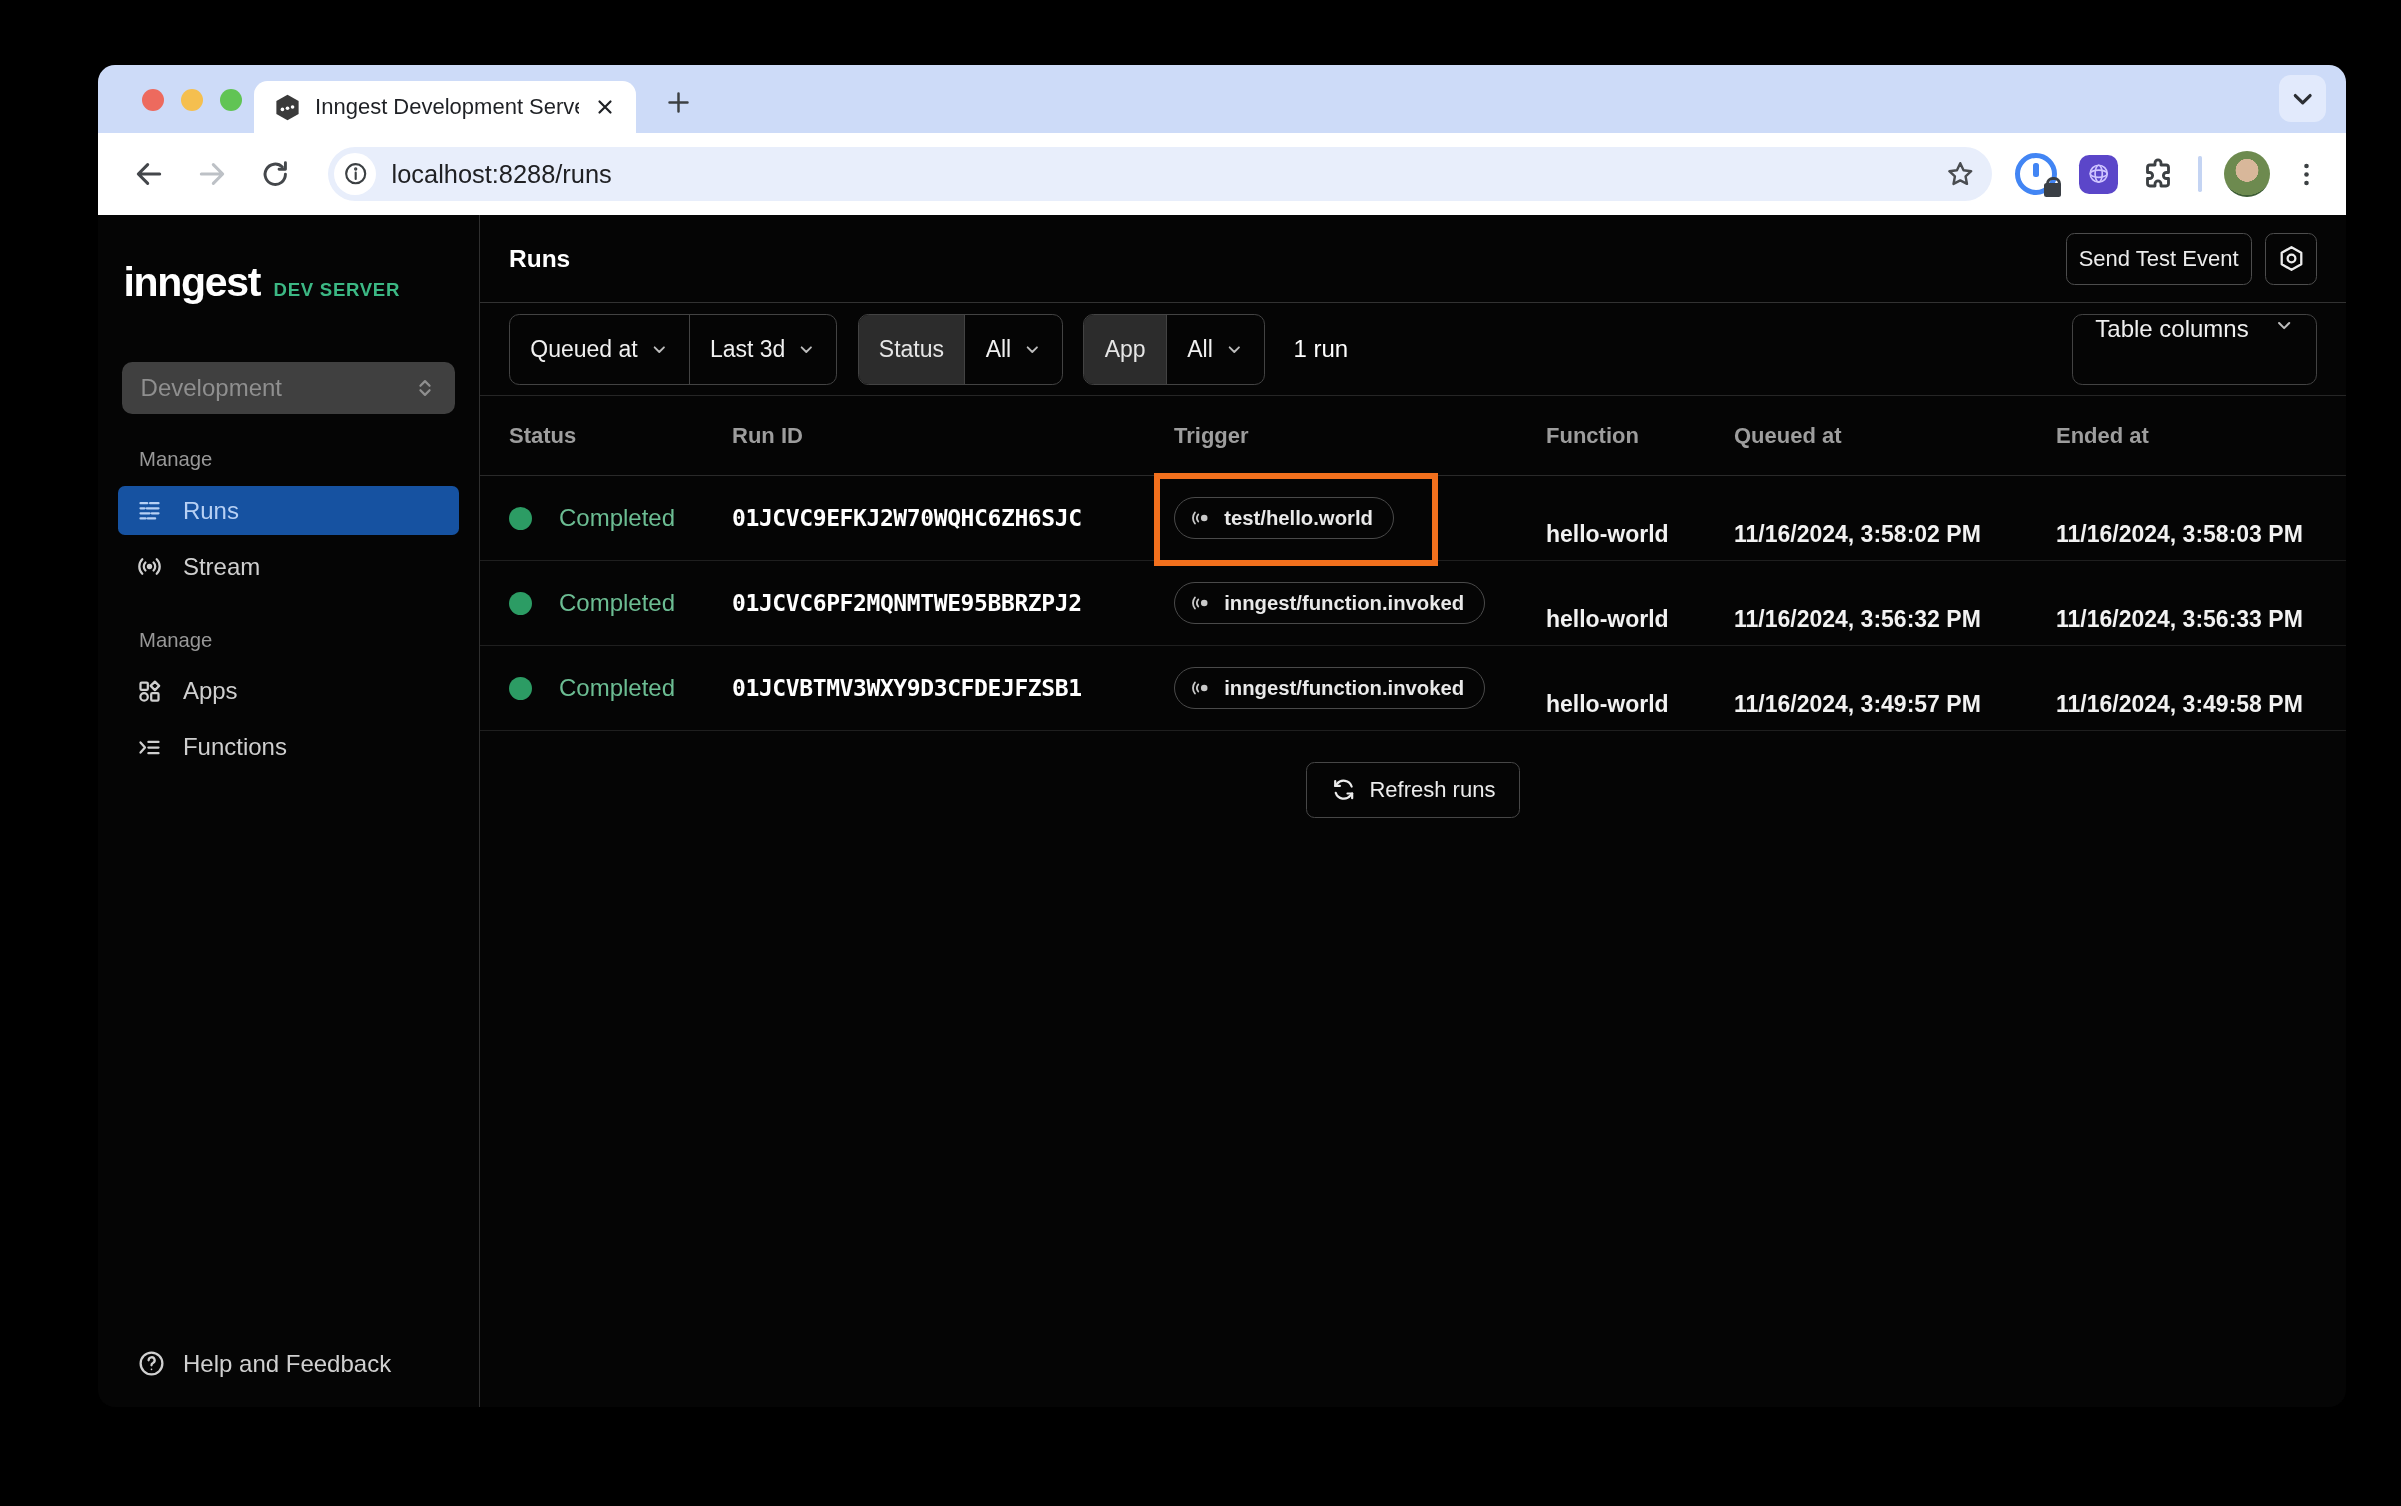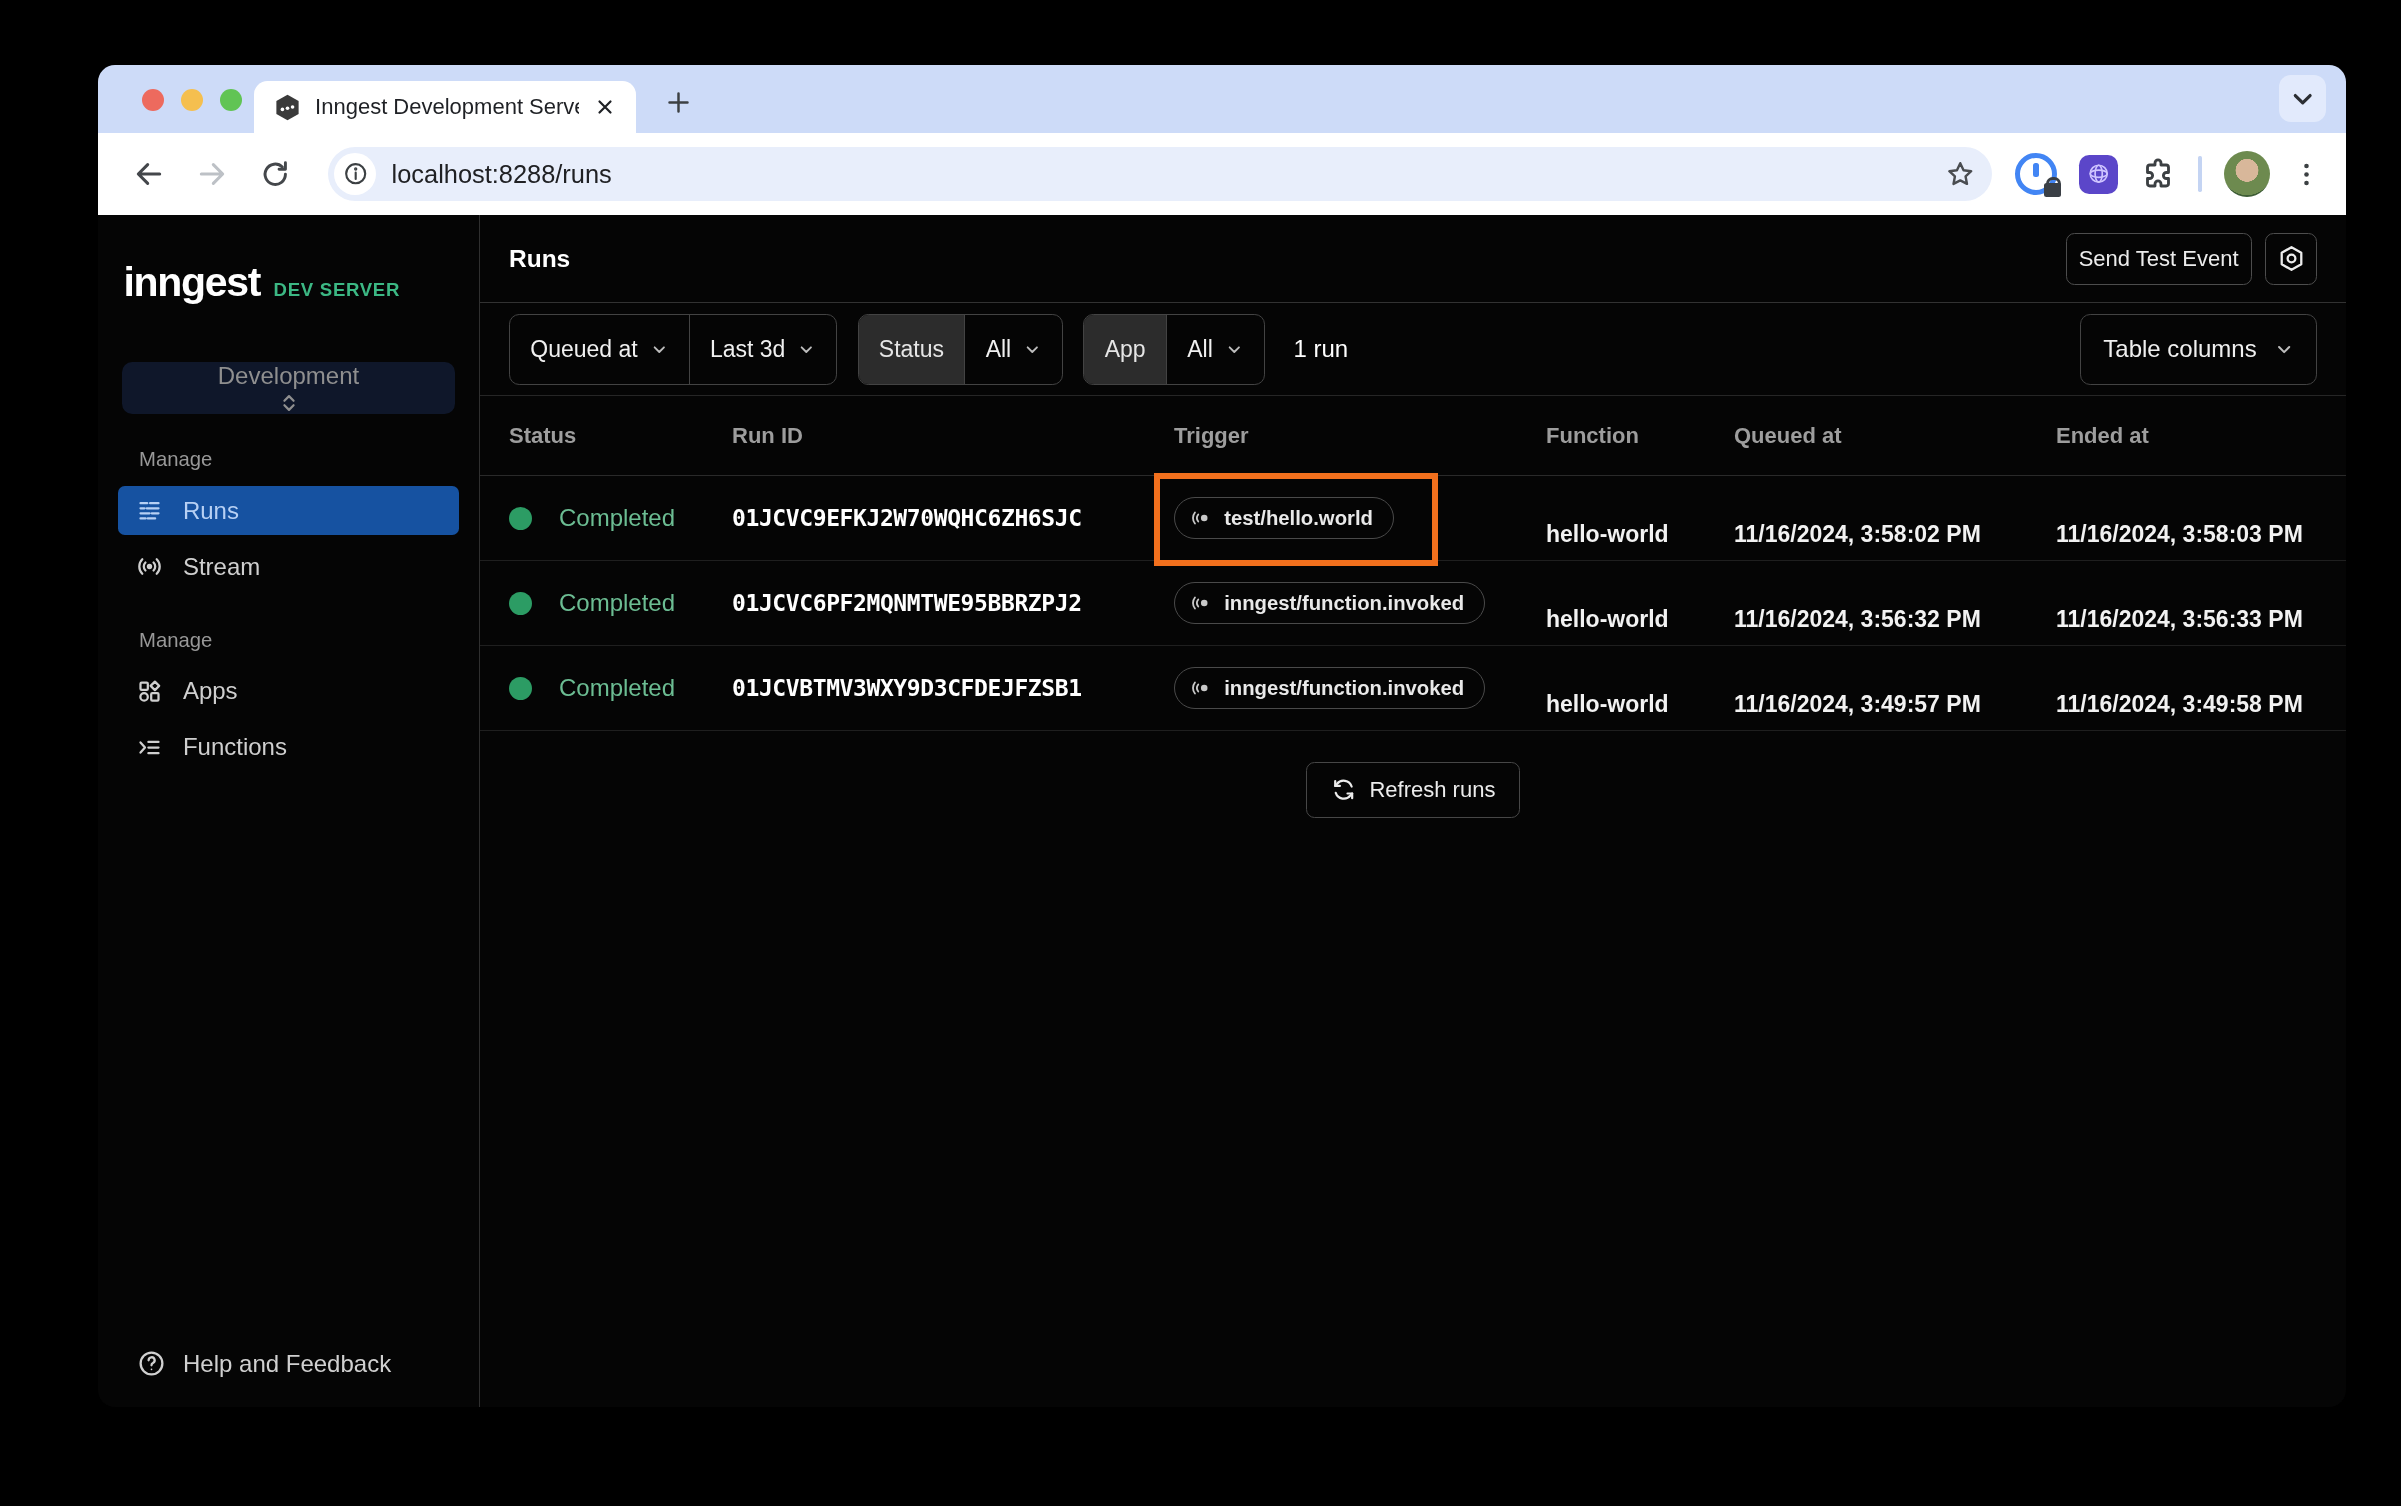--- a/index.html
+++ b/index.html
@@ -42,22 +42,22 @@
             background:radial-gradient(circle at 50% 42%, #d8b79a 0 32%, #6d8a4f 33% 70%, #3e5d35 71%); }
 
   
   .app { display:flex; height:1192px; background:#050505; color:#e8e8e8; }
 
   
   .sidebar { width:382px; flex:0 0 auto; border-right:1.7px solid #2f2f2f; display:flex; flex-direction:column; position:relative; }
   .logo-row { display:flex; align-items:baseline; padding:44px 24px 0 25.4px; }
   .logo-text { font-size:41px; font-weight:800; letter-spacing:-1.3px; color:#fff; }
   .logo-badge { margin-left:13.5px; font-size:18.6px; font-weight:700; letter-spacing:0.7px; color:#3cb884; }
-  .env-select { margin:56px 24px 0 24px; height:52px; background:#0f172a; border-radius:10.2px;
-                display:flex; align-items:center; padding:0 18.6px; color:#8f8f8f; font-size:24px;flex-direction:column; }
+  .env-select { margin:56px 24px 0 24px; height:52px; background:#404040; border-radius:10.2px;
+                display:flex; align-items:center; padding:0 18.6px; color:#8f8f8f; font-size:24px; }
   .env-select .grow { flex:1; }
   .nav-label { margin:34px 0 12px 41px; font-size:20.3px; color:#989898; }
   .nav-item { margin:3.4px 20.3px; height:49px; border-radius:6.8px; display:flex; align-items:center; gap:18.6px;
               padding:0 0 0 17px; font-size:24px; color:#cfcfcf; font-weight:500; }
   .nav-item.active { background:#1652a1; color:#b7d0f4; }
   .nav-item .nicon { width:29px; height:29px; display:flex; align-items:center; justify-content:center; }
   .sidebar-footer { margin-top:auto; margin-bottom:29px; display:flex; align-items:center; gap:17px;
                     padding-left:39px; font-size:24px; color:#d0d0d0; }
 
   
@@ -69,21 +69,21 @@
                  color:#ececec; font-size:22px; display:flex; align-items:center; justify-content:center; padding:0 12px; font-family:inherit; }
   .btn-square { width:52px; padding:0; }
 
   .filter-row { height:93px; display:flex; align-items:center; padding:0 29px; border-bottom:1.7px solid #262626; gap:20.3px; }
   .pill { display:flex; align-items:stretch; height:71px; border:1.7px solid #434343; border-radius:10.2px; overflow:hidden; }
   .pill-seg { display:flex; align-items:center; gap:12px; padding:0 20.3px; font-size:23px; color:#f0f0f0; }
   .pill-seg.label { background:#2c2c2c; color:#e6e6e6; }
   .pill-seg + .pill-seg { border-left:1.7px solid #434343; }
   .result-count { font-size:24px; color:#fff; margin-left:8.5px; }
   .table-columns { margin-left:auto; height:71px; border:1.7px solid #434343; border-radius:10.2px;
-                   display:flex; align-items:center; gap:17px; padding:0 22px; font-size:24px; color:#f0f0f0; background:transparent; font-family:inherit; }
+                   display:flex; gap:25px; padding:0 22px; font-size:24px; color:#f0f0f0; background:transparent; font-family:inherit; }
 
   .thead, .trow { display:grid; grid-template-columns:223px 442px 372px 188px 322px 1fr;
                   padding:0 29px; align-items:center; }
   .thead { height:80px; border-bottom:1.7px solid #2a2a2a; }
   .th { font-size:22px; font-weight:700; color:#9d9d9d; }
   .trow { height:85px; border-bottom:1.7px solid #1f1f1f; }
   .cell-status { display:flex; align-items:center; gap:27px; }
   .dot { width:23px; height:23px; border-radius:50%; background:#2c9c64; flex:0 0 auto; }
   .status-text { font-size:24px; color:#6cbd93; font-weight:500; }
   .run-id { font-family:"DejaVu Sans Mono", monospace; font-size:23px; font-weight:700; color:#fff; letter-spacing:-0.4px; }

